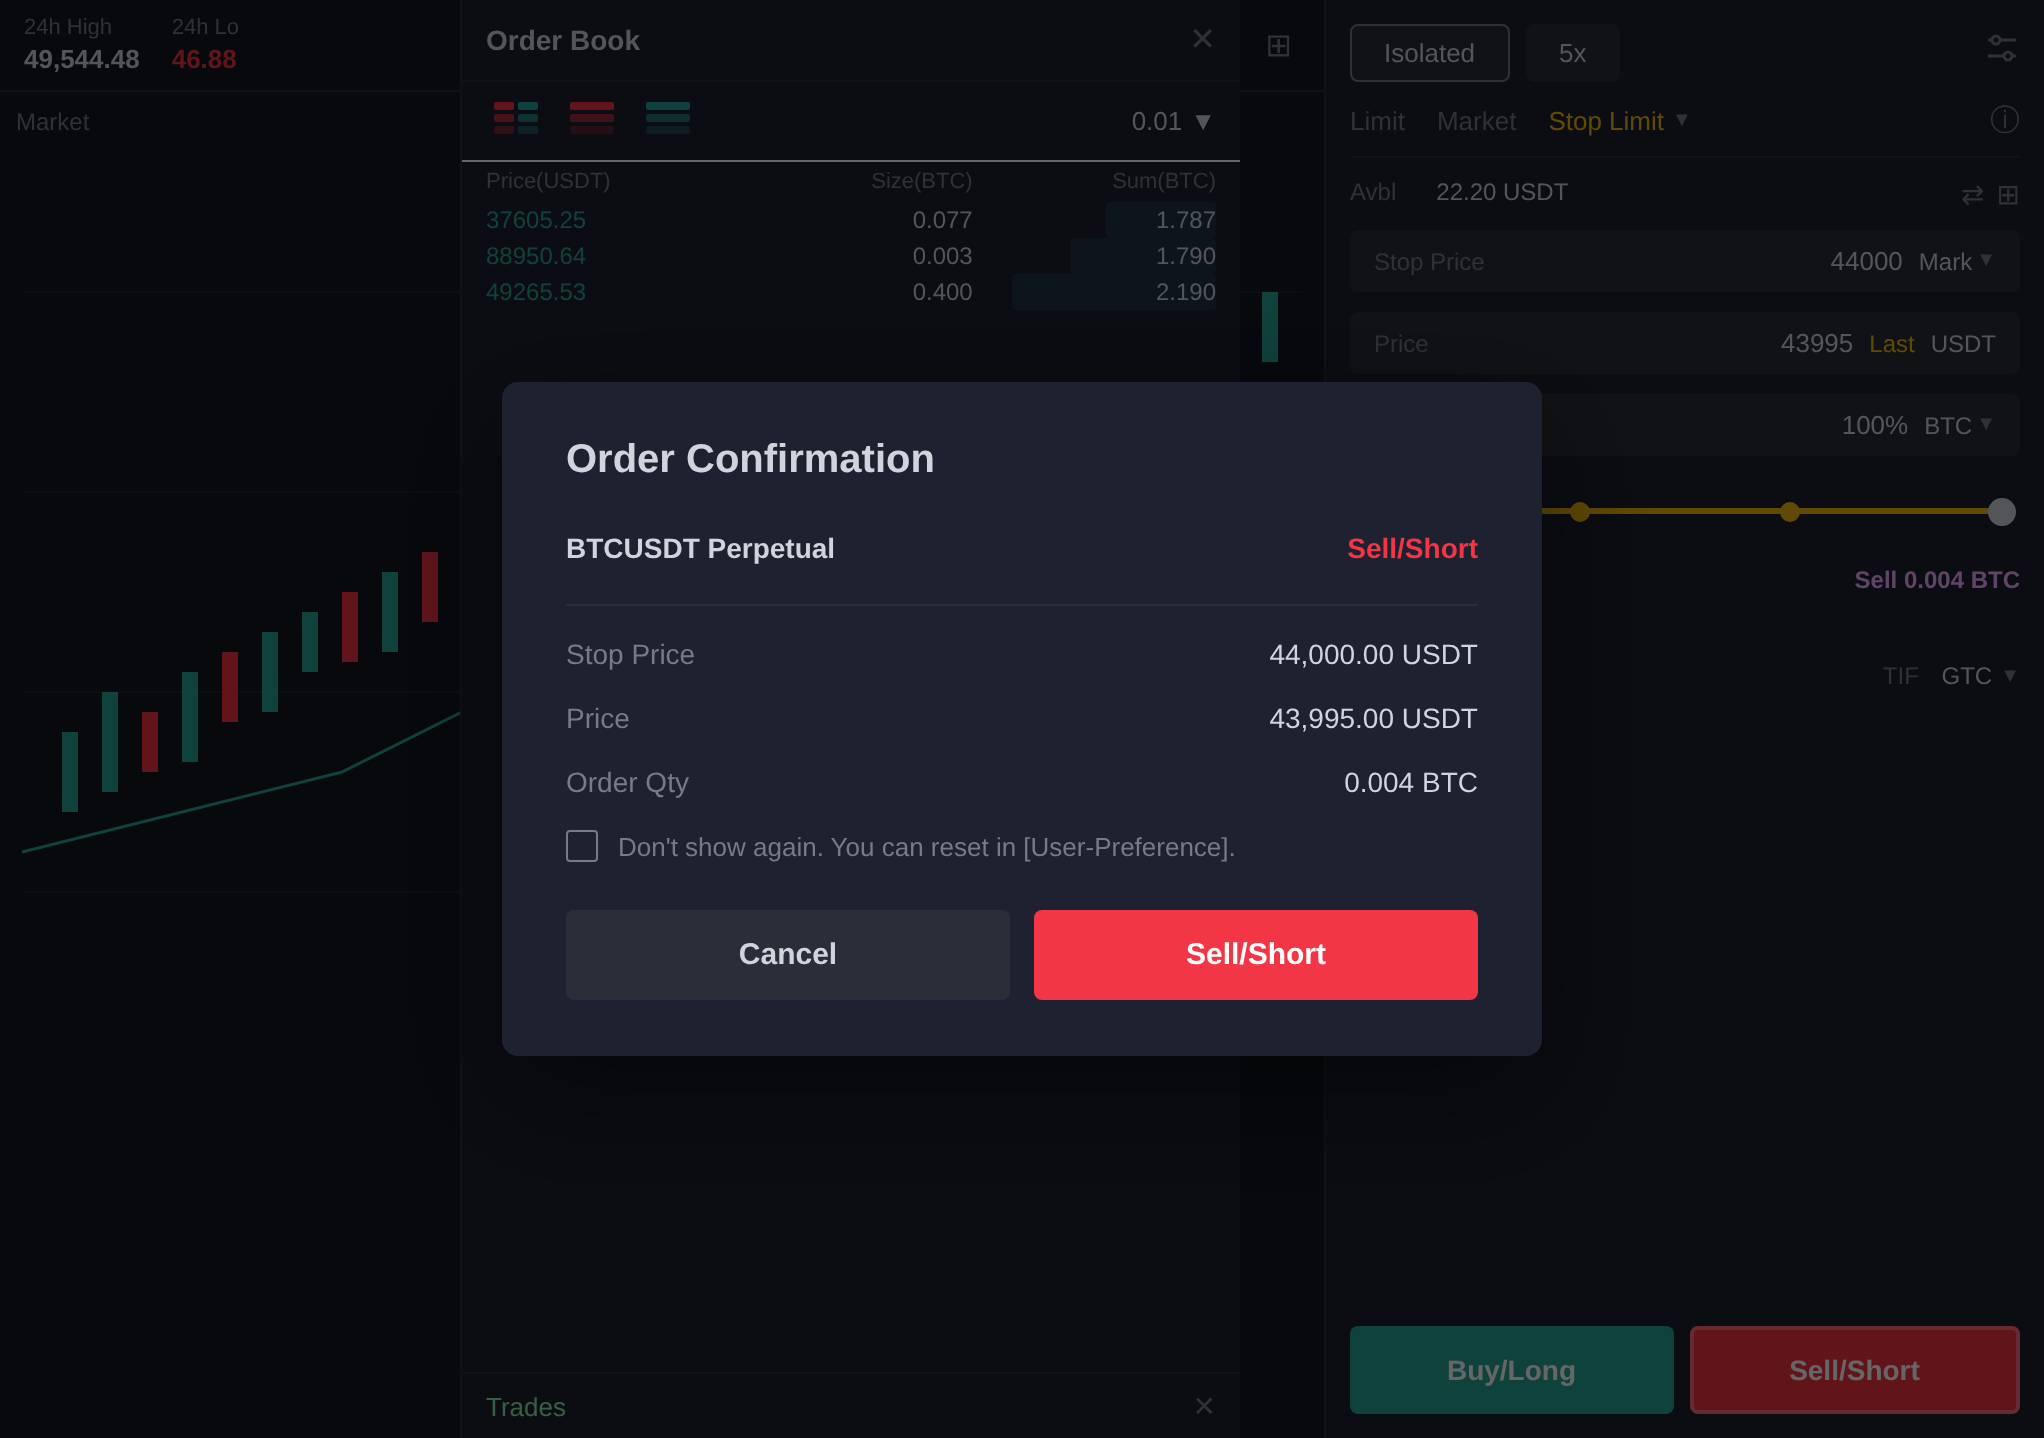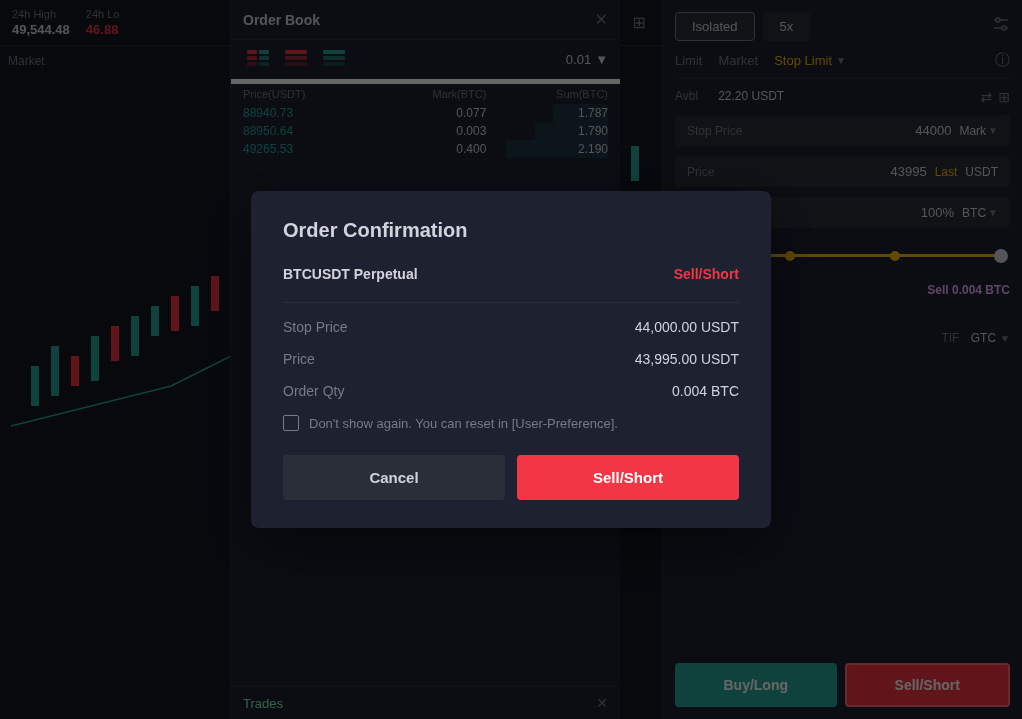--- a/index.html
+++ b/index.html
@@ -97,21 +97,21 @@
       color: #787b86;
       cursor: pointer;
       font-size: 16px;
     }
 
     .ob-toolbar {
       display: flex;
       align-items: center;
       padding: 8px 12px;
       gap: 8px;
-      border-bottom: 5px solid #ffffff;
+      border-bottom: 1px solid #ffffff;
     }
     .ob-view-btn {
       background: none;
       border: none;
       cursor: pointer;
       padding: 2px 4px;
     }
 
     .ob-decimal {
       margin-left: auto;
@@ -635,27 +635,27 @@
         </button>
 
         <div class="ob-decimal">
           <span>0.01</span>
           <span>▼</span>
         </div>
       </div>
 
       <div class="ob-col-headers">
         <span>Price(USDT)</span>
-        <span>Mark(BTC)</span>
+        <span>Size(BTC)</span>
         <span>Sum(BTC)</span>
       </div>
 
       <div class="ob-rows">
         <div class="ob-row buy">
-          <span>88940.73</span>
+          <span>37605.25</span>
           <span>0.077</span>
           <span>1.787</span>
           <div class="ob-row-bg" style="width:15%;"></div>
         </div>
         <div class="ob-row buy">
           <span>88950.64</span>
           <span>0.003</span>
           <span>1.790</span>
           <div class="ob-row-bg" style="width:20%;"></div>
         </div>

